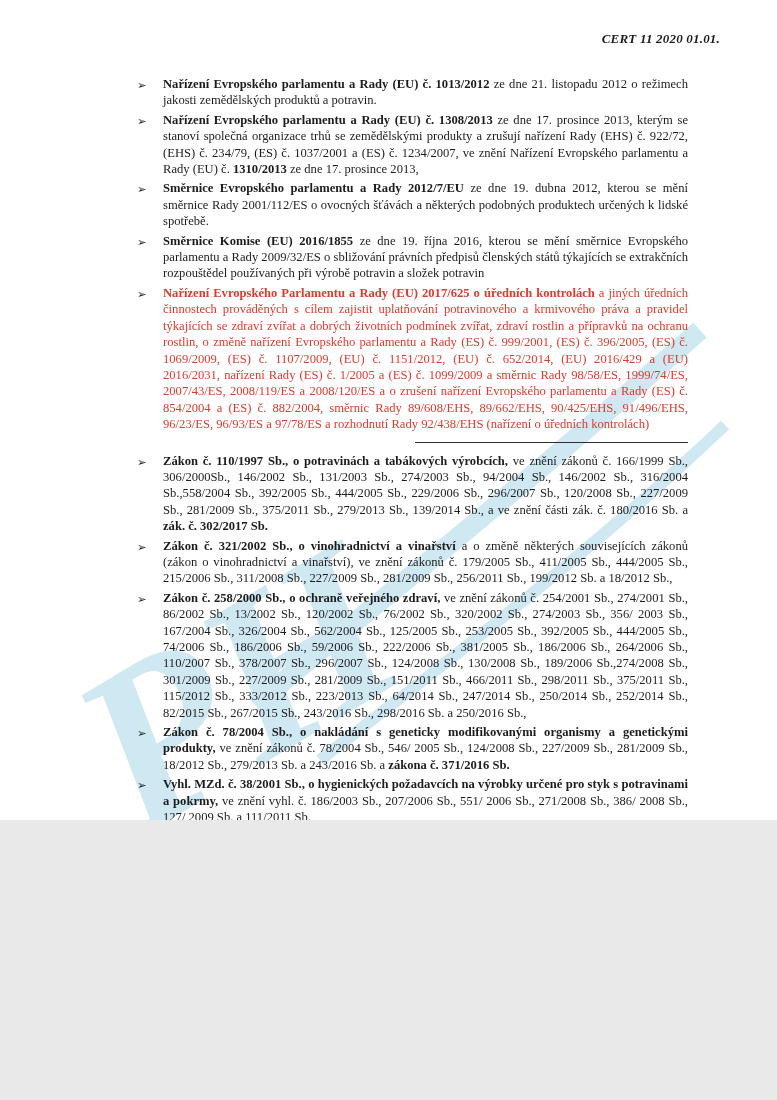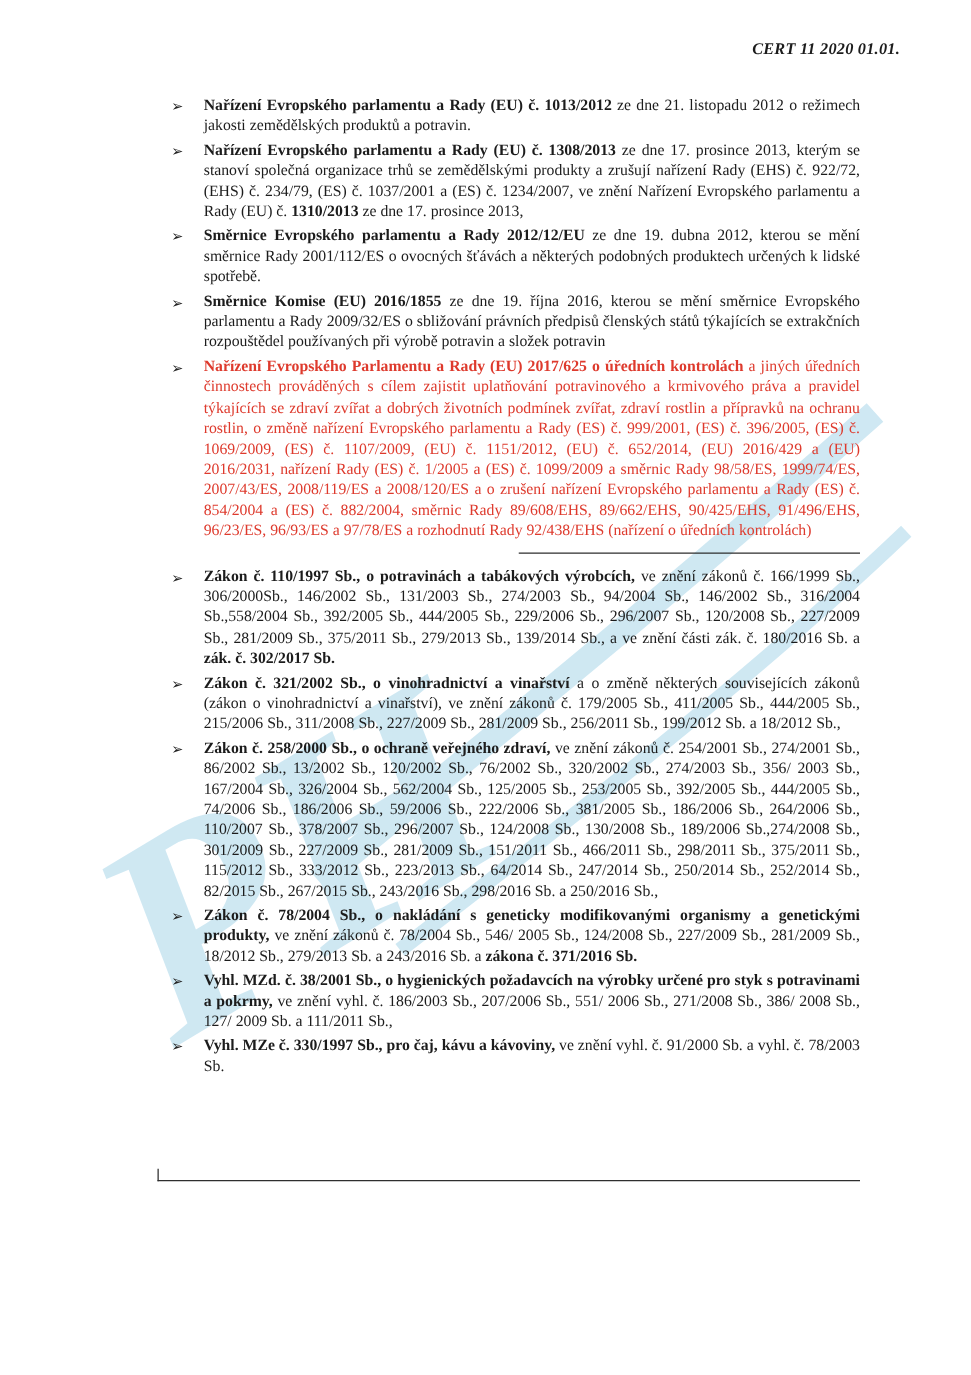--- a/index.html
+++ b/index.html
@@ -1,19 +1,19 @@
 <!DOCTYPE html>
 <html style="--accent_red: #de3a2d; --watermark_blue: #8ec9e2; --ink: #1c1c1c;"><head>
 <meta charset="utf-8">
 <style>
   * { margin:0; padding:0; box-sizing:border-box; }
   html,body { background:#e9e9e9; }
   body { font-family:"Liberation Serif", serif; color:#1c1c1c; }
   .page {
-    position:relative; width:777px; height:1100px; margin:0 auto;
+    position:relative; width:777px; height:820px; margin:0 auto;
     background:#ffffff; overflow:hidden;
   }
   .header-code {
     position:absolute; top:31px; right:57px; z-index:2;
     font-size:13px; font-style:italic; font-weight:600; letter-spacing:0.2px;
   }
   .watermark-svg { position:absolute; left:0; top:0; z-index:0; pointer-events:none; }
   .content { position:absolute; left:126px; top:76px; width:562px; z-index:1; }
   .list-item {
     position:relative; padding-left:37px; margin-bottom:3px;
@@ -47,21 +47,21 @@
     <g opacity="0.42">
       <text x="78" y="782" font-size="232" font-style="italic" font-weight="bold" font-family="Liberation Serif, serif" style="fill:var(--watermark_blue)" transform="rotate(-31 210 700)">PH</text>
       <path d="M255 705 C 380 600, 520 490, 700 330" style="stroke:var(--watermark_blue)" stroke-width="20" fill="none"></path>
       <path d="M320 760 C 470 645, 610 535, 725 425" style="stroke:var(--watermark_blue)" stroke-width="12" fill="none"></path>
     </g>
   </svg>
 
   <div class="content">
       <div class="list-item"><span class="bullet">➢</span><span class="b">Nařízení Evropského parlamentu a Rady (EU) č. 1013/2012</span><span> ze dne 21. listopadu 2012 o režimech jakosti zemědělských produktů a potravin.</span></div>
       <div class="list-item"><span class="bullet">➢</span><span class="b">Nařízení Evropského parlamentu a Rady (EU) č. 1308/2013</span><span> ze dne 17. prosince 2013, kterým se stanoví společná organizace trhů se zemědělskými produkty a zrušují nařízení Rady (EHS) č. 922/72, (EHS) č. 234/79, (ES) č. 1037/2001 a (ES) č. 1234/2007, ve znění Nařízení Evropského parlamentu a Rady (EU) č. </span><span class="b">1310/2013</span><span> ze dne 17. prosince 2013,</span></div>
-      <div class="list-item"><span class="bullet">➢</span><span class="b">Směrnice Evropského parlamentu a Rady 2012/12/EU</span><span> ze dne 19. dubna 2012, kterou se mění směrnice Rady 2001/112/ES o ovocných šťávách a některých podobných produktech určených k lidské spotřebě.</span></div>
+      <div class="list-item"><span class="bullet">➢</span><span class="b">Směrnice Evropského parlamentu a Rady 2012/7/EU</span><span> ze dne 19. dubna 2012, kterou se mění směrnice Rady 2001/112/ES o ovocných šťávách a některých podobných produktech určených k lidské spotřebě.</span></div>
       <div class="list-item"><span class="bullet">➢</span><span class="b">Směrnice Komise (EU) 2016/1855</span><span> ze dne 19. října 2016, kterou se mění směrnice Evropského parlamentu a Rady 2009/32/ES o sbližování právních předpisů členských států týkajících se extrakčních rozpouštědel používaných při výrobě potravin a složek potravin</span></div>
       <div class="list-item red"><span class="bullet">➢</span><span class="b">Nařízení Evropského Parlamentu a Rady (EU) 2017/625 o úředních kontrolách</span><span> a jiných úředních činnostech prováděných s cílem zajistit uplatňování potravinového a krmivového práva a pravidel týkajících se zdraví zvířat a dobrých životních podmínek zvířat, zdraví rostlin a přípravků na ochranu rostlin, o změně nařízení Evropského parlamentu a Rady (ES) č. 999/2001, (ES) č. 396/2005, (ES) č. 1069/2009, (ES) č. 1107/2009, (EU) č. 1151/2012, (EU) č. 652/2014, (EU) 2016/429 a (EU) 2016/2031, nařízení Rady (ES) č. 1/2005 a (ES) č. 1099/2009 a směrnic Rady 98/58/ES, 1999/74/ES, 2007/43/ES, 2008/119/ES a 2008/120/ES a o zrušení nařízení Evropského parlamentu a Rady (ES) č. 854/2004 a (ES) č. 882/2004, směrnic Rady 89/608/EHS, 89/662/EHS, 90/425/EHS, 91/496/EHS, 96/23/ES, 96/93/ES a 97/78/ES a rozhodnutí Rady 92/438/EHS (nařízení o úředních kontrolách)</span></div>
       <div class="section-divider"></div>
       <div class="list-item"><span class="bullet">➢</span><span class="b">Zákon č. 110/1997 Sb., o potravinách a tabákových výrobcích,</span><span> ve znění zákonů č. 166/1999 Sb., 306/2000Sb., 146/2002 Sb., 131/2003 Sb., 274/2003 Sb., 94/2004 Sb., 146/2002 Sb., 316/2004 Sb.,558/2004 Sb., 392/2005 Sb., 444/2005 Sb., 229/2006 Sb., 296/2007 Sb., 120/2008 Sb., 227/2009 Sb., 281/2009 Sb., 375/2011 Sb., 279/2013 Sb., 139/2014 Sb., a ve znění části zák. č. 180/2016 Sb. a </span><span class="b">zák. č. 302/2017 Sb.</span></div>
       <div class="list-item"><span class="bullet">➢</span><span class="b">Zákon č. 321/2002 Sb., o vinohradnictví a vinařství</span><span> a o změně některých souvisejících zákonů (zákon o vinohradnictví a vinařství), ve znění zákonů č. 179/2005 Sb., 411/2005 Sb., 444/2005 Sb., 215/2006 Sb., 311/2008 Sb., 227/2009 Sb., 281/2009 Sb., 256/2011 Sb., 199/2012 Sb. a 18/2012 Sb.,</span></div>
       <div class="list-item"><span class="bullet">➢</span><span class="b">Zákon č. 258/2000 Sb., o ochraně veřejného zdraví,</span><span> ve znění zákonů č. 254/2001 Sb., 274/2001 Sb., 86/2002 Sb., 13/2002 Sb., 120/2002 Sb., 76/2002 Sb., 320/2002 Sb., 274/2003 Sb., 356/ 2003 Sb., 167/2004 Sb., 326/2004 Sb., 562/2004 Sb., 125/2005 Sb., 253/2005 Sb., 392/2005 Sb., 444/2005 Sb., 74/2006 Sb., 186/2006 Sb., 59/2006 Sb., 222/2006 Sb., 381/2005 Sb., 186/2006 Sb., 264/2006 Sb., 110/2007 Sb., 378/2007 Sb., 296/2007 Sb., 124/2008 Sb., 130/2008 Sb., 189/2006 Sb.,274/2008 Sb., 301/2009 Sb., 227/2009 Sb., 281/2009 Sb., 151/2011 Sb., 466/2011 Sb., 298/2011 Sb., 375/2011 Sb., 115/2012 Sb., 333/2012 Sb., 223/2013 Sb., 64/2014 Sb., 247/2014 Sb., 250/2014 Sb., 252/2014 Sb., 82/2015 Sb., 267/2015 Sb., 243/2016 Sb., 298/2016 Sb. a 250/2016 Sb.,</span></div>
       <div class="list-item"><span class="bullet">➢</span><span class="b">Zákon č. 78/2004 Sb., o nakládání s geneticky modifikovanými organismy a genetickými produkty,</span><span> ve znění zákonů č. 78/2004 Sb., 546/ 2005 Sb., 124/2008 Sb., 227/2009 Sb., 281/2009 Sb., 18/2012 Sb., 279/2013 Sb. a 243/2016 Sb. a </span><span class="b">zákona č. 371/2016 Sb.</span></div>
       <div class="list-item"><span class="bullet">➢</span><span class="b">Vyhl. MZd. č. 38/2001 Sb., o hygienických požadavcích na výrobky určené pro styk s potravinami a pokrmy,</span><span> ve znění vyhl. č. 186/2003 Sb., 207/2006 Sb., 551/ 2006 Sb., 271/2008 Sb., 386/ 2008 Sb., 127/ 2009 Sb. a 111/2011 Sb.,</span></div>
       <div class="list-item"><span class="bullet">➢</span><span class="b">Vyhl. MZe č. 330/1997 Sb., pro čaj, kávu a kávoviny,</span><span> ve znění vyhl. č. 91/2000 Sb. a vyhl. č. 78/2003 Sb.</span></div>
     </div>

